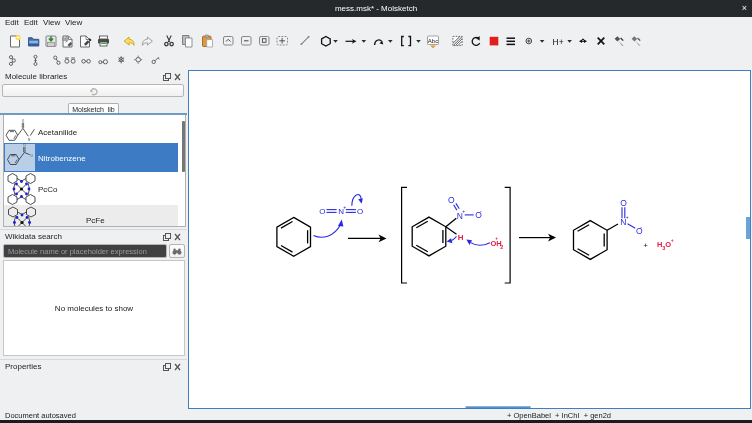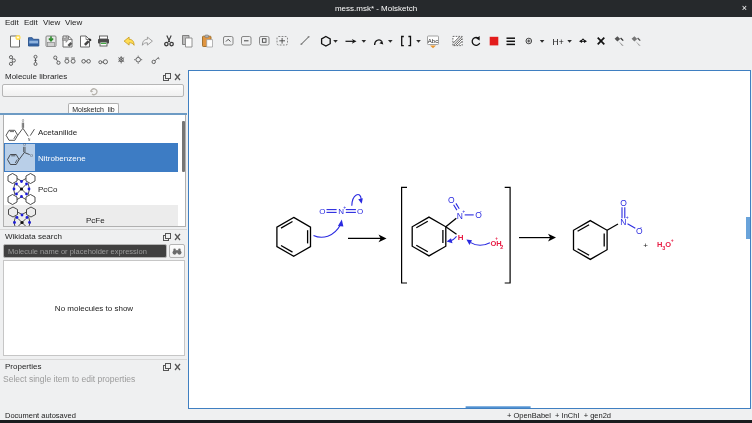--- a/index.html
+++ b/index.html
@@ -312,21 +312,20 @@
       <div style="position:absolute; left:0; right:0; top:43px; text-align:center; font-size:8px; color:#1b1b1b;">No molecules to show</div>
     </div>
 
     <div class="abs" style="left:0px; top:288.5px; width:187px; height:1px; background:#d8d8d8;"></div>
     <div class="abs" style="left:5px; top:291.5px;">Properties</div>
     <svg class="abs" style="left:162px; top:292.5px;" width="20" height="9" viewBox="0 0 20 9">
       <rect x="1.5" y="2.5" width="5" height="5" fill="none" stroke="#555" stroke-width="1"></rect>
       <rect x="3.5" y="0.5" width="5" height="5" fill="#eff0f1" stroke="#555" stroke-width="1"></rect>
       <path d="M13 1 L18 7 M18 1 L13 7" stroke="#555" stroke-width="1.2" fill="none"></path>
     </svg>
-    <div class="abs" style="left:3px; top:303.5px; font-size:8.5px; color:#9b9b9b;">Select single item to edit properties</div>
   </div>
   <div id="canvas" class="abs"></div>
   <svg id="drawing" class="abs" style="left:189px; top:71px;" width="560" height="337" viewBox="189 71 560 337" font-family="Liberation Sans, sans-serif">
 
     <polygon points="293.7,217.4 310.5,227.1 310.5,246.5 293.7,256.2 276.9,246.5 276.9,227.1" fill="none" stroke="#000" stroke-width="1.3"></polygon>
     <line x1="281.0" y1="228.1" x2="292.5" y2="221.5" stroke="#000" stroke-width="1.3"></line>
     <line x1="307.6" y1="230.2" x2="307.6" y2="243.4" stroke="#000" stroke-width="1.3"></line>
     <line x1="292.5" y1="252.1" x2="281.0" y2="245.5" stroke="#000" stroke-width="1.3"></line>
 
     <g fill="#2a2ae0" font-size="8px" text-anchor="middle">

